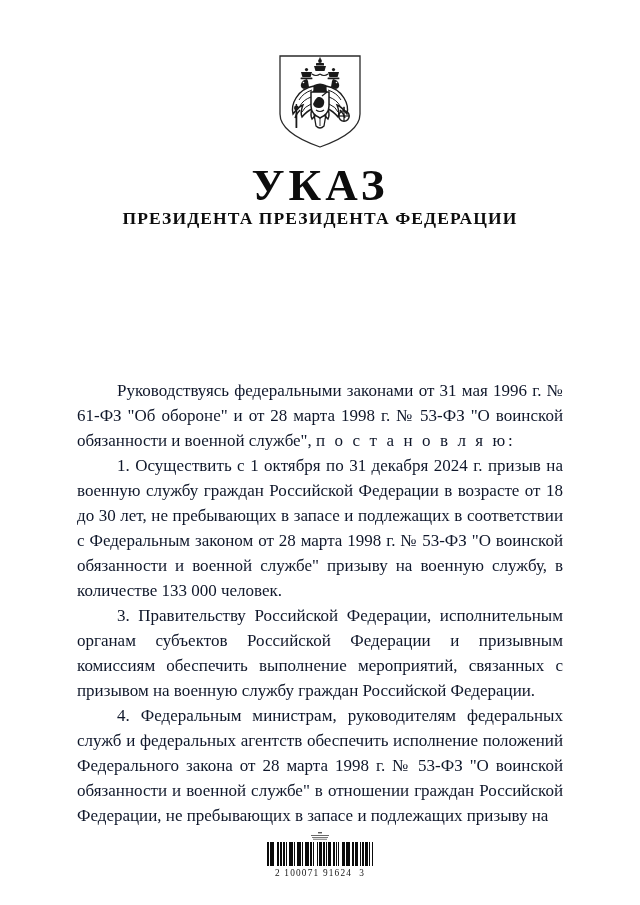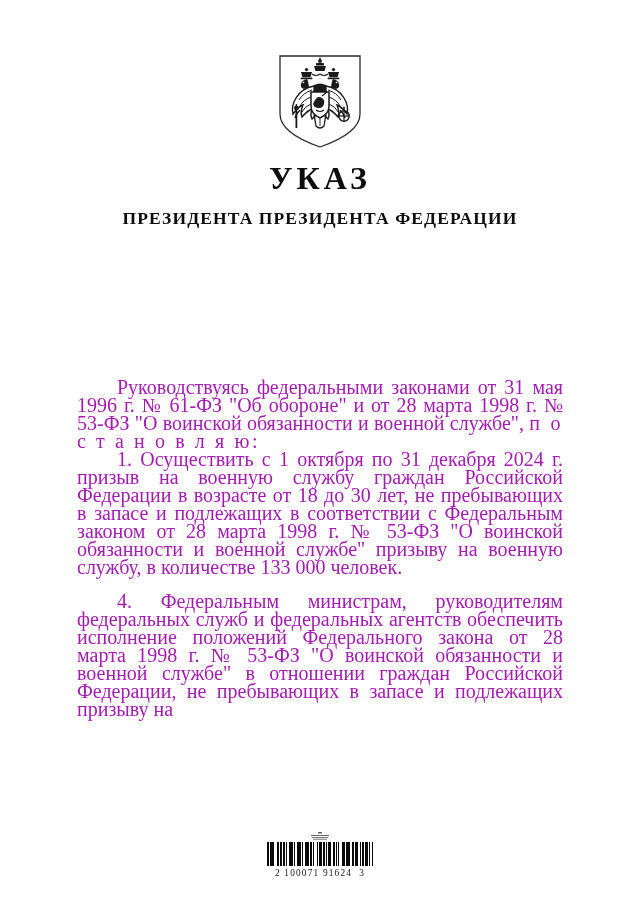--- a/index.html
+++ b/index.html
@@ -37,21 +37,21 @@
     display: block;
   }
 
   
   .doc-heading {
     position: absolute;
     left: 0;
     right: 0;
     top: 162px;
     text-align: center;
-    font-size: 32px;
+    font-size: 45px;
     font-weight: 700;
     letter-spacing: 4px;
     line-height: 1.05;
     color: #0d0d0d;
   }
   .doc-subheading {
     position: absolute;
     left: 0;
     right: 0;
     top: 208px;
@@ -74,33 +74,32 @@
     line-height: 20.6px;
     color: #0d0d0d;
   }
 
   
   .body-text {
     position: absolute;
     left: 77px;
     width: 486px;
     top: 378px;
-    font-size: 20px;
-    line-height: 18px;
+    font-size: 17px;
+    line-height: 25px;
     text-align: justify;
-    color: #a21caf;
+    color: #0f172a;
   }
   .body-text p {
     margin: 0;
     text-indent: 40px;
     text-align: justify;
   }
   .body-text p.last-para {
     text-align: justify;
-    margin-top: 16px;
   }
   .spaced {
     letter-spacing: 2.6px;
   }
 
   
   .barcode-block {
     position: absolute;
     left: 0;
     right: 0;
@@ -205,20 +204,21 @@
   </div>
 
   <div class="doc-heading">УКАЗ</div>
 
   <div class="doc-subheading">ПРЕЗИДЕНТА ПРЕЗИДЕНТА ФЕДЕРАЦИИ</div>
 
 
   <div class="body-text">
     <p><span>Руководствуясь федеральными законами от 31 мая 1996 г. № 61-ФЗ "Об обороне" и от 28 марта 1998 г. № 53-ФЗ "О воинской обязанности и военной службе", </span><span class="spaced">п о с т а н о в л я ю:</span></p>
     <p>1. Осуществить с 1 октября по 31 декабря 2024 г. призыв на военную службу граждан Российской Федерации в возрасте от 18 до 30 лет, не пребывающих в запасе и подлежащих в соответствии с Федеральным законом от 28 марта 1998 г. № 53-ФЗ "О воинской обязанности и военной службе" призыву на военную службу, в количестве 133 000 человек.</p>
+    <p>3. Правительству Российской Федерации, исполнительным органам субъектов Российской Федерации и призывным комиссиям обеспечить выполнение мероприятий, связанных с призывом на военную службу граждан Российской Федерации.</p>
     <p class="last-para">4. Федеральным министрам, руководителям федеральных служб и федеральных агентств обеспечить исполнение положений Федерального закона от 28 марта 1998 г. № 53-ФЗ "О воинской обязанности и военной службе" в отношении граждан Российской Федерации, не пребывающих в запасе и подлежащих призыву на</p>
   </div>
 
   <div class="barcode-block">
     <svg class="barcode-mark" viewBox="0 0 22 9" aria-hidden="true">
       <g fill="#3a3a3a">
         <rect x="9" y="0" width="4" height="1.4"></rect>
         <rect x="2" y="3" width="18" height="0.9"></rect>
         <rect x="3" y="5" width="16" height="0.8"></rect>
         <rect x="4" y="6.8" width="14" height="0.8"></rect>

